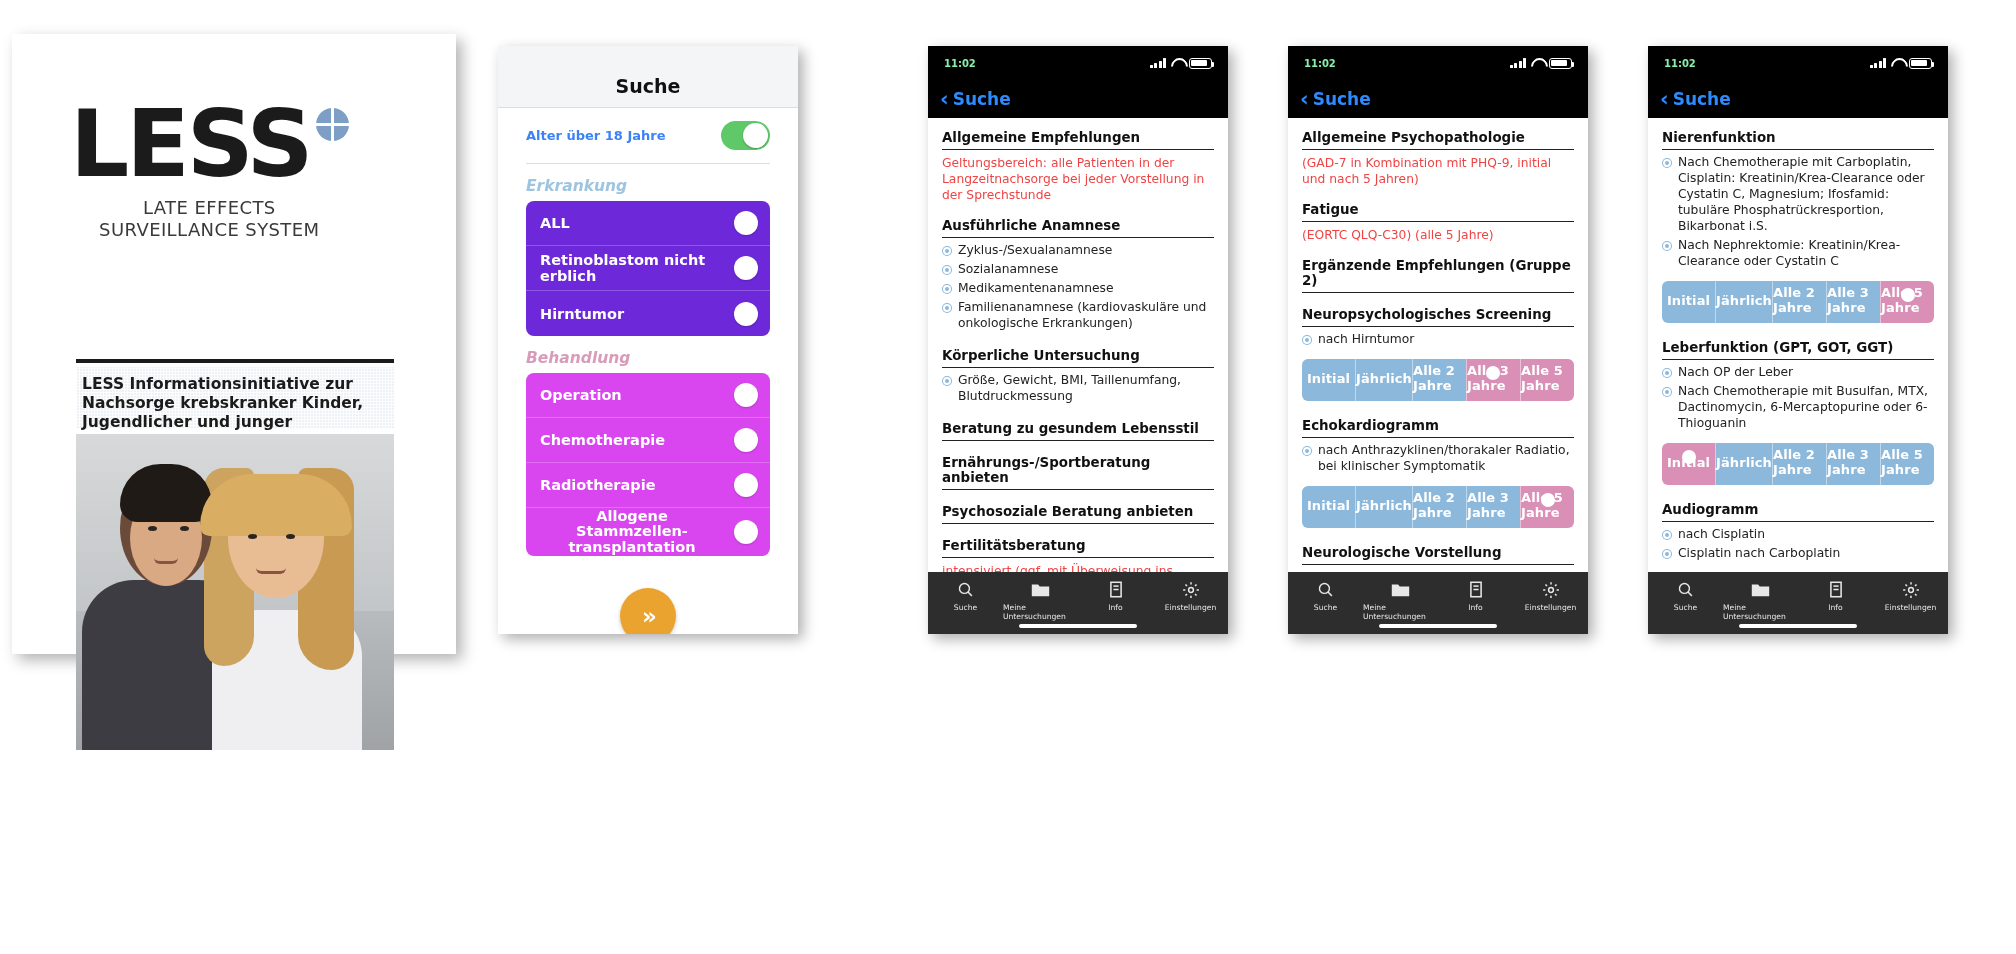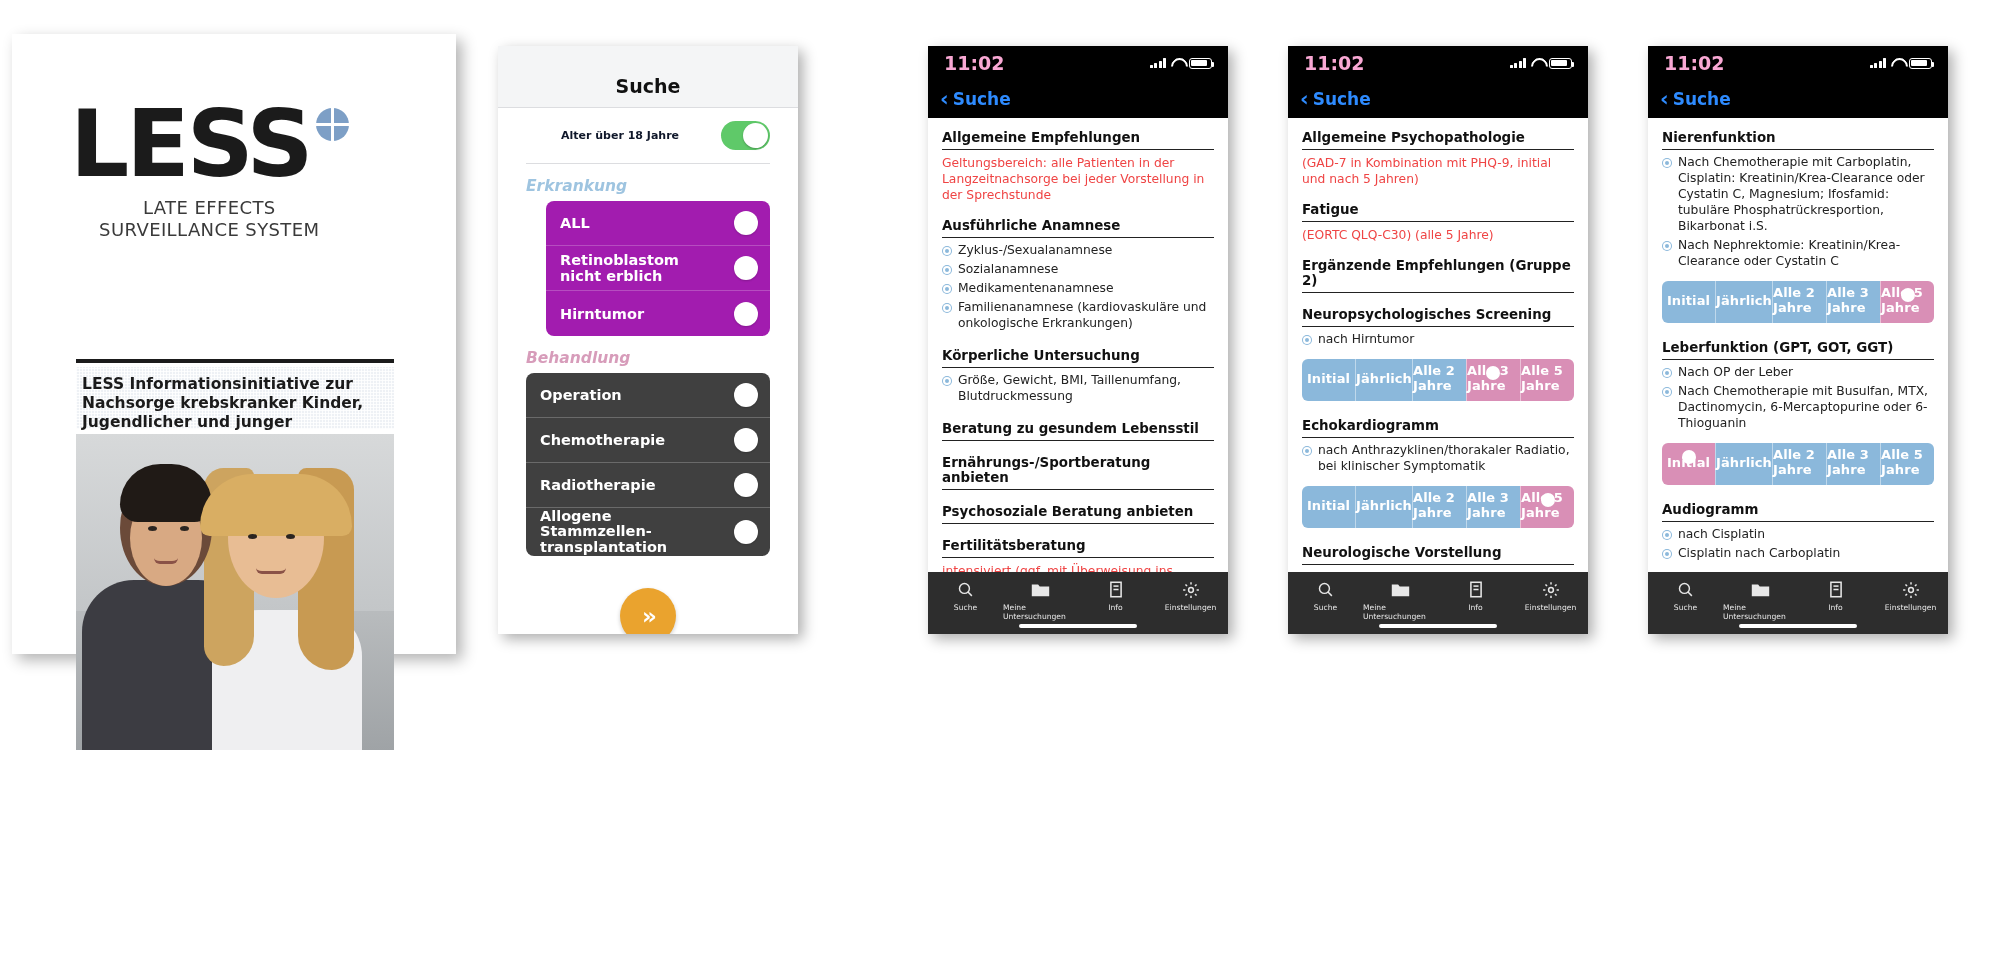--- a/index.html
+++ b/index.html
@@ -79,50 +79,50 @@
 
   
   .nav-light { height:62px; background:#f4f5f6; border-bottom:1px solid #dcdde0;
                display:flex; align-items:flex-end; justify-content:center; padding-bottom:10px; }
   .nav-light-title { font-size:19px; font-weight:700; color:#111; }
   .filter-body { padding:0 28px; background:#fff; height:calc(100% - 62px); position:relative; }
   .filter-row {
     height:56px; display:flex; align-items:center; justify-content:space-between;
     border-bottom:1px solid #dcdde0;
   }
-  .filter-row-label { font-size:11px; font-weight:700; color:#0f172a;margin-left:35px; }
+  .filter-row-label { font-size:13px; font-weight:700; color:#3b82f6; }
   .switch { width:49px; height:29px; border-radius:15px; position:relative; }
   .switch.on { background:#5fc969; }
   .switch .knob { position:absolute; top:2px; width:25px; height:25px; border-radius:50%; background:#fff;
                   box-shadow:0 1px 2px rgba(0,0,0,.25); }
   .switch.on .knob { right:2px; }
 
   .group-title { font-size:15.5px; font-weight:700; padding:13px 0 6px 0;font-style:italic; }
   .group-title.disease { color:#9ec4e0; }
   .group-title.treatment { color:#d79cba; }
   .group-card { border-radius:8px; overflow:hidden; }
-  .group-card.disease { background:#a21caf;margin-left:20px; }
-  .group-card.treatment { background:#404040; }
+  .group-card.disease { background:#6d28d9; }
+  .group-card.treatment { background:#d946ef;text-align:center; }
   .opt-row {
     height:45px; display:flex; align-items:center; justify-content:space-between;
     padding:0 12px 0 14px; border-bottom:1px solid rgba(255,255,255,.22);
     color:#ffffff; font-size:14.5px; font-weight:700;
   }
   .opt-row:last-child { border-bottom:none; }
   .opt-row.two-line { height:48px; line-height:1.06; }
   .opt-knob { width:24px; height:24px; border-radius:50%; background:#fff; flex:0 0 24px; margin-left:10px;
               box-shadow:0 1px 2px rgba(0,0,0,.18); }
   .fab-wrap { display:flex; justify-content:center; margin-top:32px; }
   .fab { width:56px; height:56px; border-radius:50%; background:#eaa32e; color:#fff;
          display:flex; align-items:center; justify-content:center; font-size:23px; font-weight:700;
          letter-spacing:-3px; box-shadow:0 2px 4px rgba(0,0,0,.2); }
 
   
-  .ios-status { height:34px; background:#000; color:#f9a8d4; display:flex; align-items:center;
-                justify-content:space-between; padding:0 16px; font-size:19px; font-weight:700; }
+  .ios-status { height:34px; background:#000; color:#86efac; display:flex; align-items:center;
+                justify-content:space-between; padding:0 16px; font-size:10px; font-weight:700; }
   .ios-status .right { display:flex; align-items:center; gap:5px; }
   .sig { display:flex; align-items:flex-end; gap:1.5px; height:10px; }
   .sig i { width:3px; background:#fff; display:block; border-radius:.5px; }
   .sig i:nth-child(1){height:3px}.sig i:nth-child(2){height:5px}
   .sig i:nth-child(3){height:7px}.sig i:nth-child(4){height:10px}
   .wifi { width:13px; height:10px; position:relative; }
   .wifi::before{content:"";position:absolute;left:0;top:0;width:13px;height:13px;border-radius:50%;
     border:2.5px solid #fff;border-bottom-color:transparent;border-left-color:transparent;
     transform:rotate(-45deg);}
   .batt { width:23px; height:11px; border:1.3px solid #fff; border-radius:3px; position:relative; padding:1.3px; }

